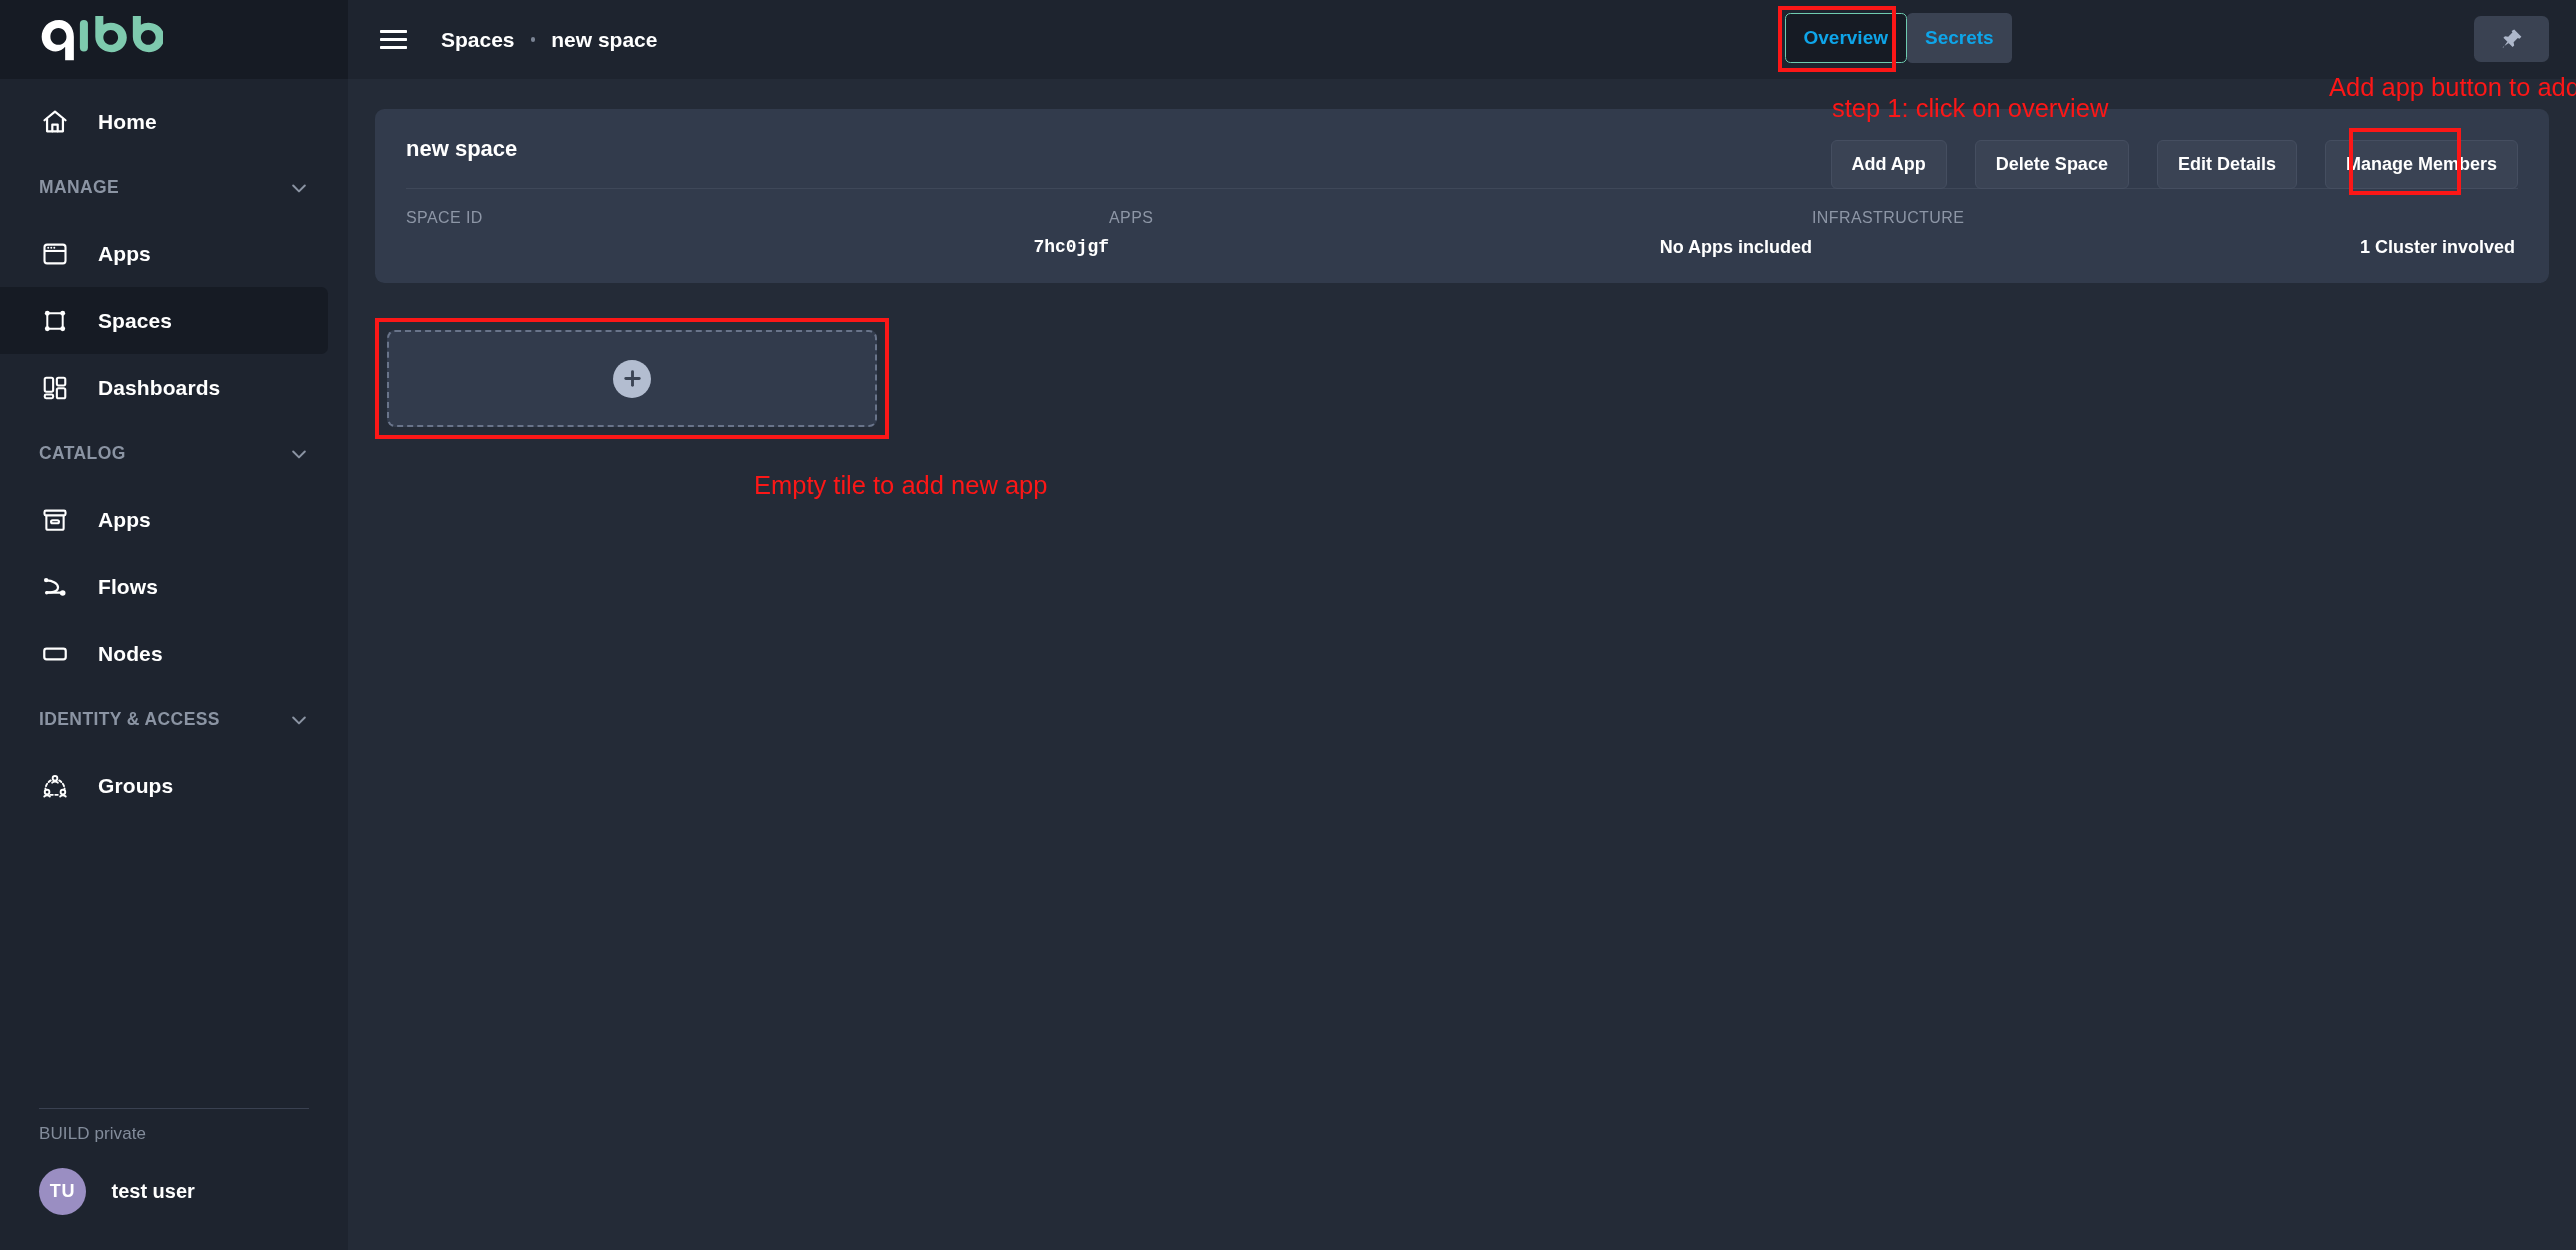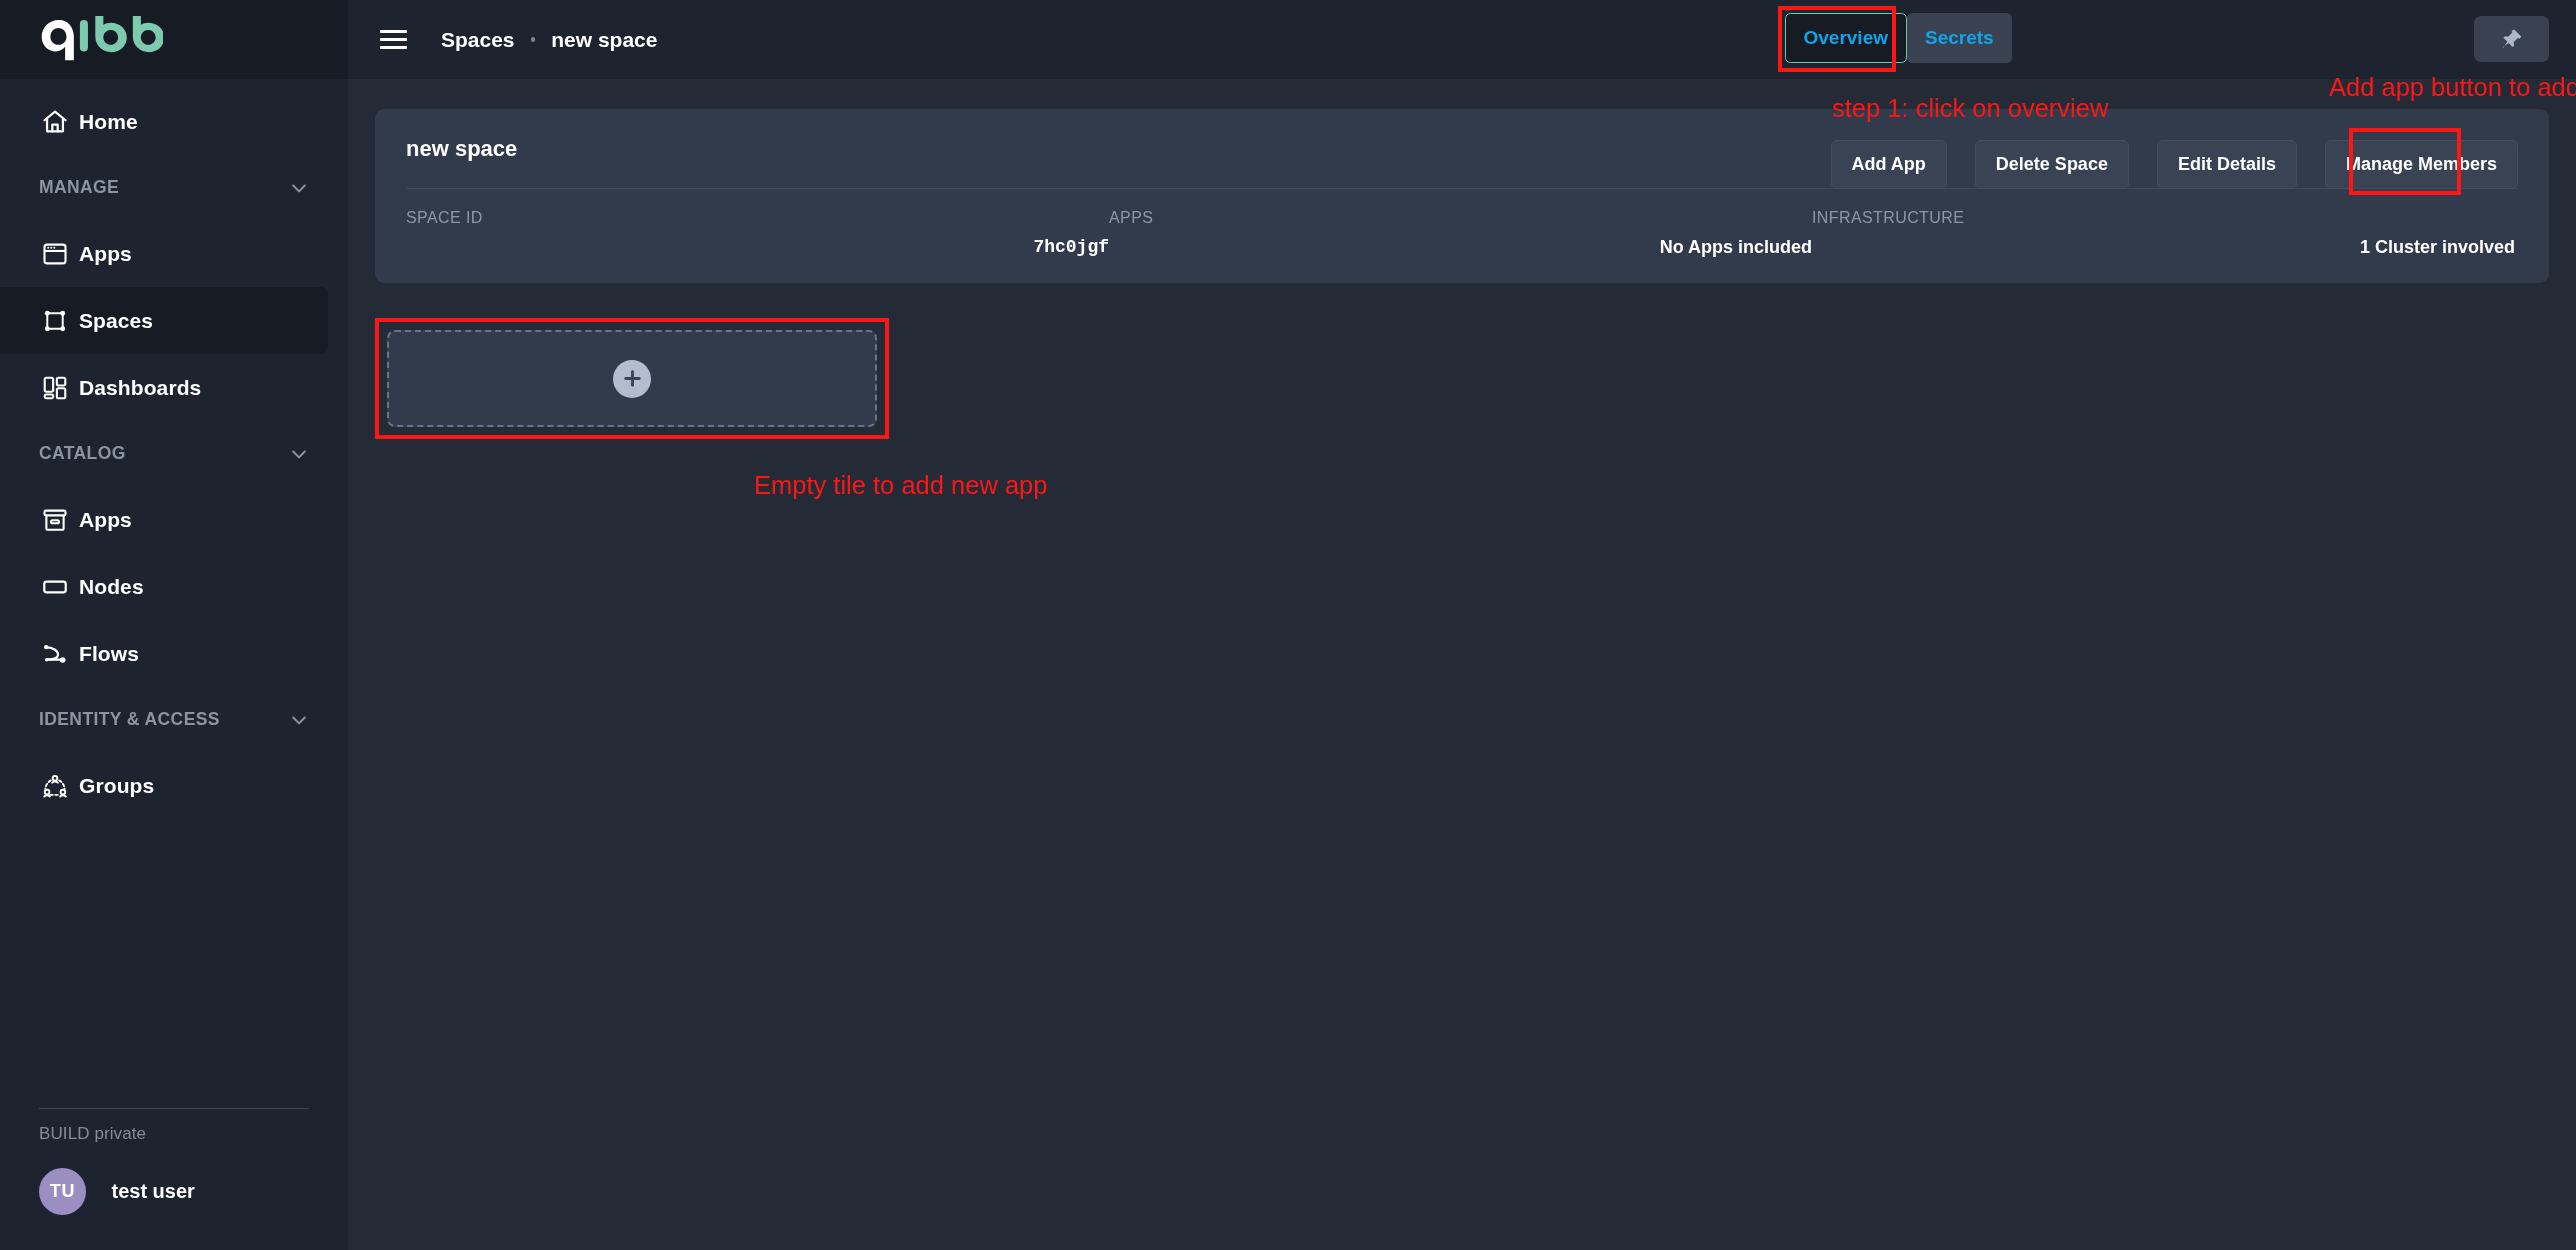--- a/index.html
+++ b/index.html
@@ -40,21 +40,21 @@
     border-bottom-right-radius: 6.7px;
     margin-right: 20px;
   }
   .nav-icon {
     width: 31px; height: 31px;
     display: flex; align-items: center; justify-content: center;
     flex: 0 0 31px;
   }
   .nav-icon svg { display: block; }
   .nav-label {
-    margin-left: 9px;
+    margin-left: 28px;
     color: #ffffff;
     font-size: 21px;
     font-weight: 700;
     letter-spacing: 0.1px;
     white-space: nowrap;
   }
 
   .nav-section {
     height: 65px;
     display: flex; align-items: center; justify-content: space-between;
@@ -333,38 +333,38 @@
             <rect x="3" y="4" width="18" height="4" rx="1.2"></rect>
             <path d="M4.6 8.4 V19 a1.4 1.4 0 0 0 1.4 1.4 h12 a1.4 1.4 0 0 0 1.4 -1.4 V8.4"></path>
             <rect x="8.6" y="12.2" width="6.8" height="2.6" rx="1.3"></rect>
           </svg>
         </span>
         <span class="nav-label">Apps</span>
       </div>
 
       <div class="nav-item">
         <span class="nav-icon">
-          <svg width="28" height="28" viewBox="0 0 24 24" fill="none" stroke="#ffffff" stroke-width="1.9" stroke-linejoin="round">
-            <rect x="2.8" y="7.4" width="18.4" height="9.2" rx="2"></rect>
-          </svg>
-        </span>
-        <span class="nav-label">Nodes</span>
-      </div>
-
-      <div class="nav-item">
-        <span class="nav-icon">
           <svg width="28" height="28" viewBox="0 0 24 24" fill="none" stroke="#ffffff" stroke-width="1.9" stroke-linecap="round" stroke-linejoin="round">
             <path d="M4.6 6.4 C10 6.4 14.6 9 14.6 12.4 C14.6 15 11.6 16.6 8.4 16.6 C6.4 16.6 5 16.6 5 16.6"></path>
             <circle cx="4.4" cy="6.1" r="1.9" fill="#ffffff" stroke="none"></circle>
             <circle cx="4.9" cy="17" r="1.5" fill="#ffffff" stroke="none"></circle>
             <circle cx="18.6" cy="17.2" r="2.4" fill="#ffffff" stroke="none"></circle>
             <path d="M5 16.8 H16.4"></path>
           </svg>
         </span>
         <span class="nav-label">Flows</span>
+      </div>
+
+      <div class="nav-item">
+        <span class="nav-icon">
+          <svg width="28" height="28" viewBox="0 0 24 24" fill="none" stroke="#ffffff" stroke-width="1.9" stroke-linejoin="round">
+            <rect x="2.8" y="7.4" width="18.4" height="9.2" rx="2"></rect>
+          </svg>
+        </span>
+        <span class="nav-label">Nodes</span>
       </div>
 
       <div class="nav-section">
         <span class="nav-section-label">IDENTITY &amp; ACCESS</span>
         <span class="chev">
           <svg width="20" height="20" viewBox="0 0 24 24" fill="none" stroke="#8b94a3" stroke-width="2.4" stroke-linecap="round" stroke-linejoin="round">
               <path d="M5 9 L12 16 L19 9"></path>
             </svg>
         </span>
       </div>

